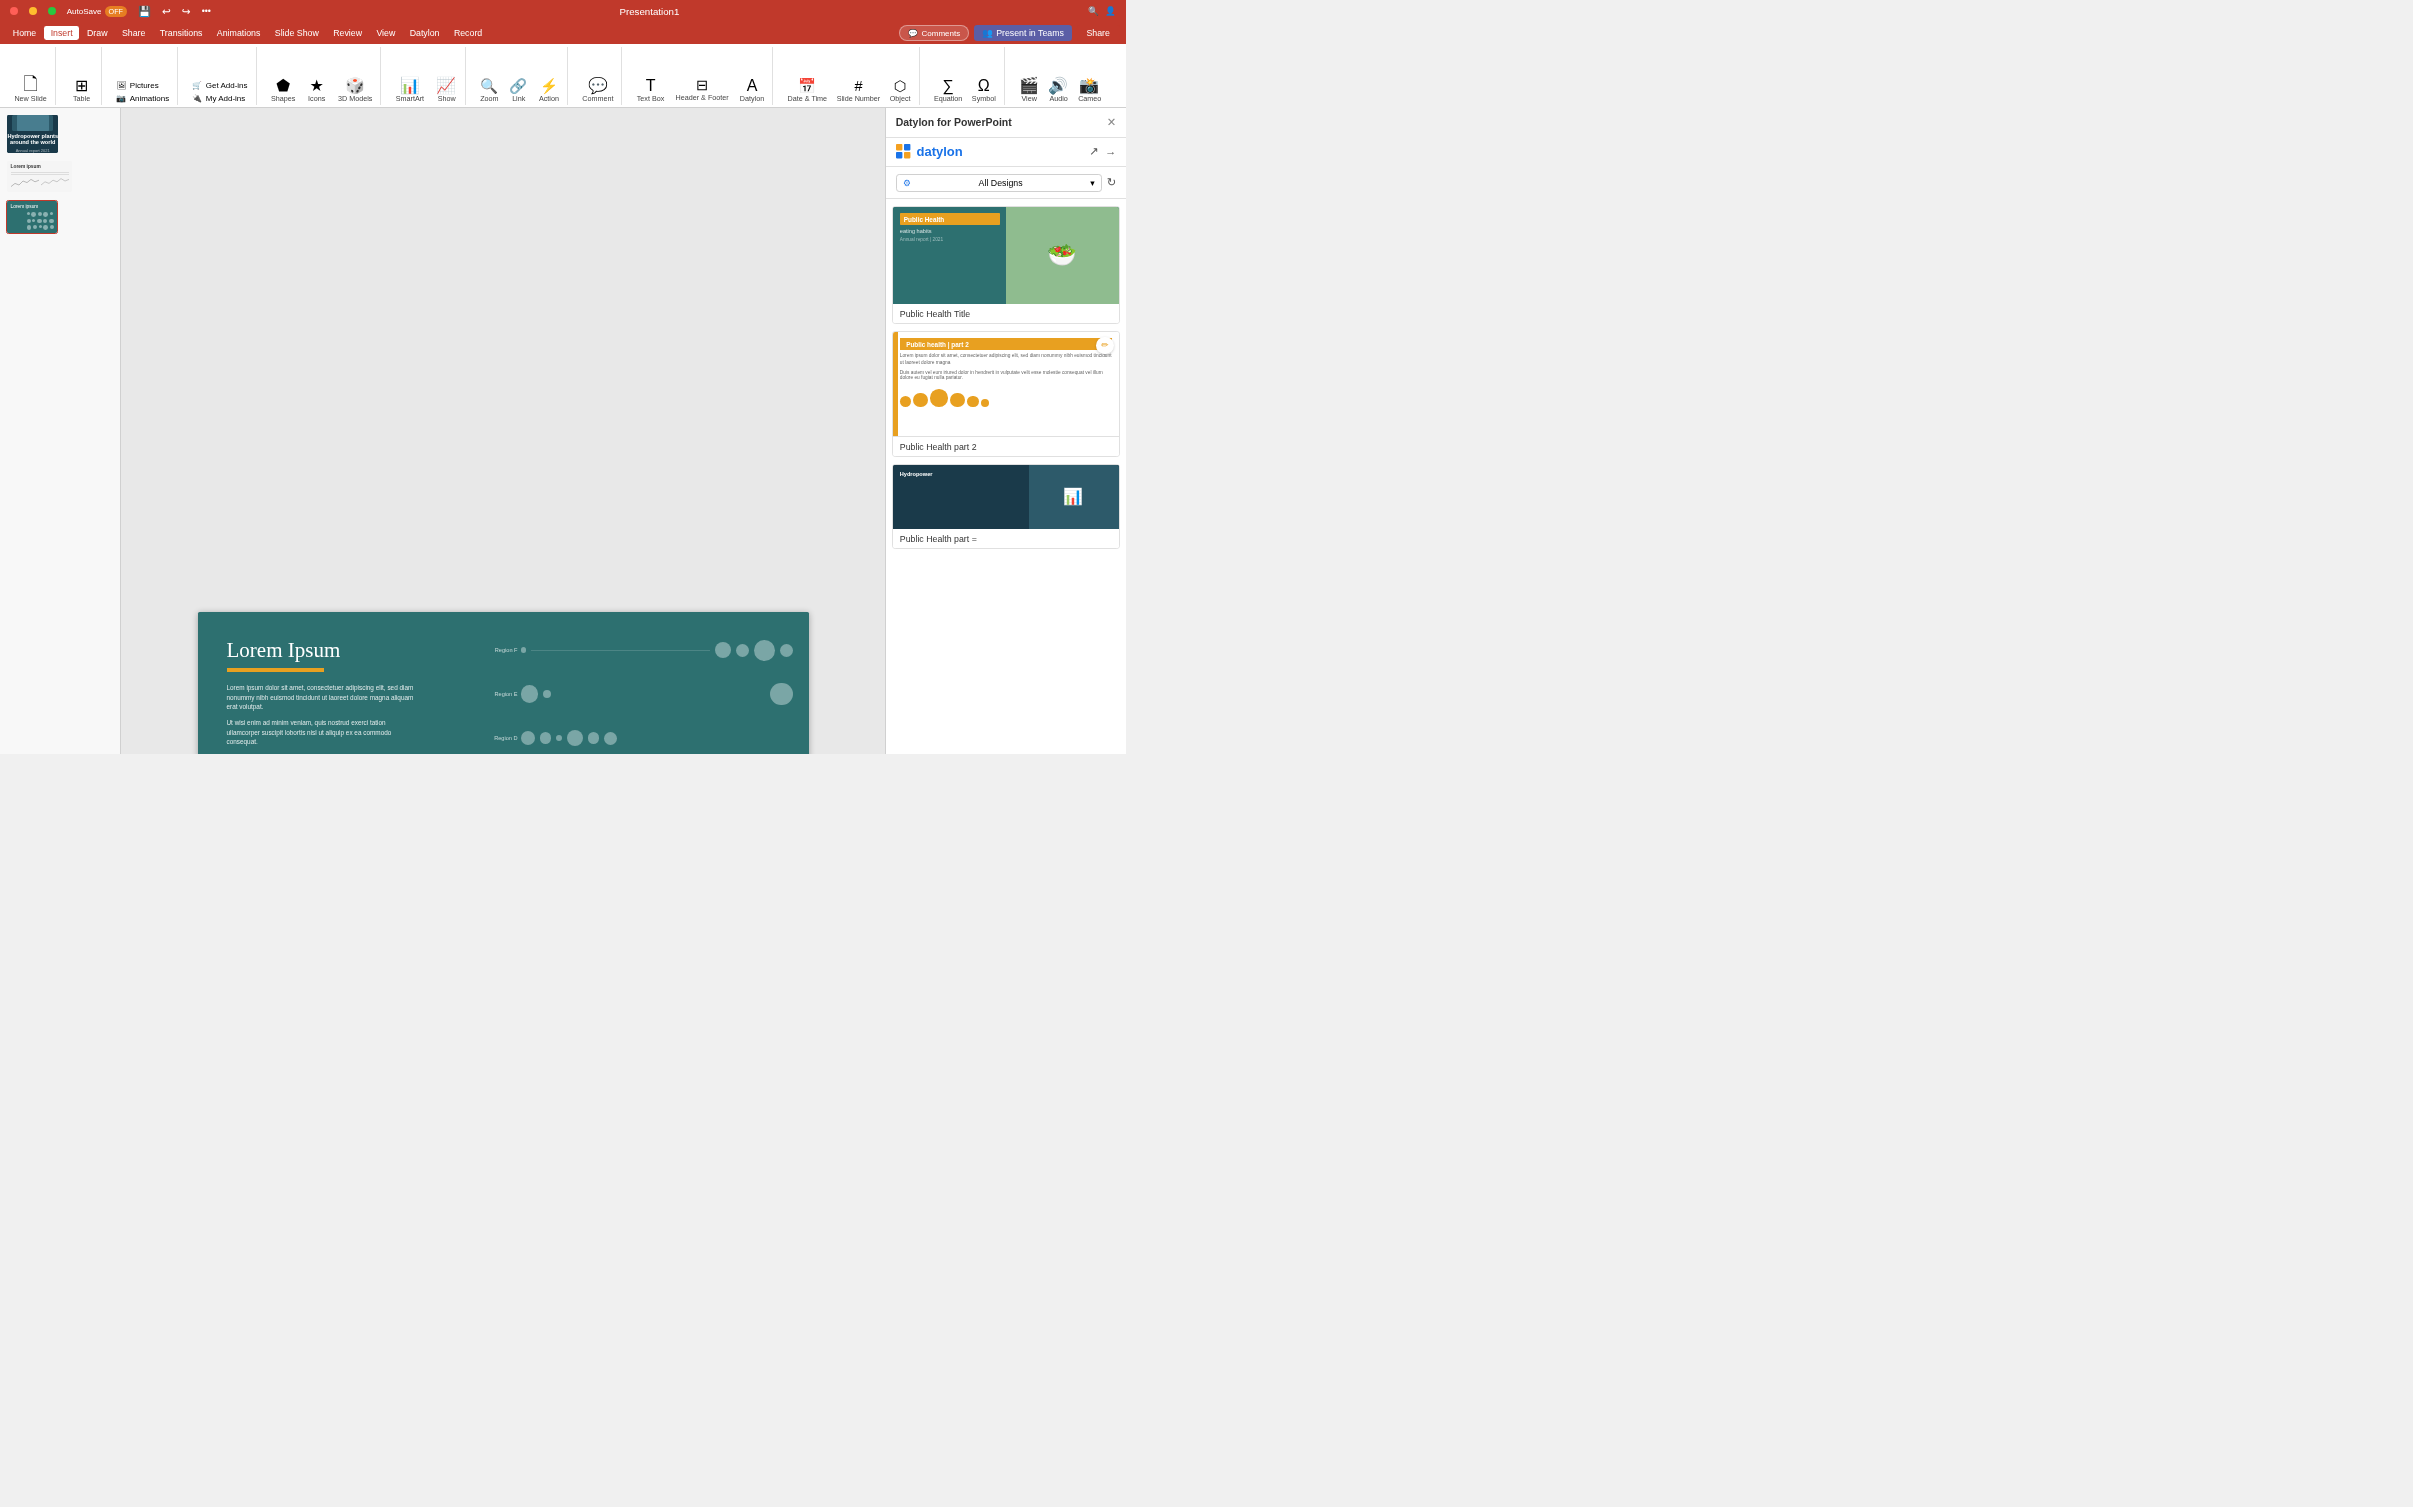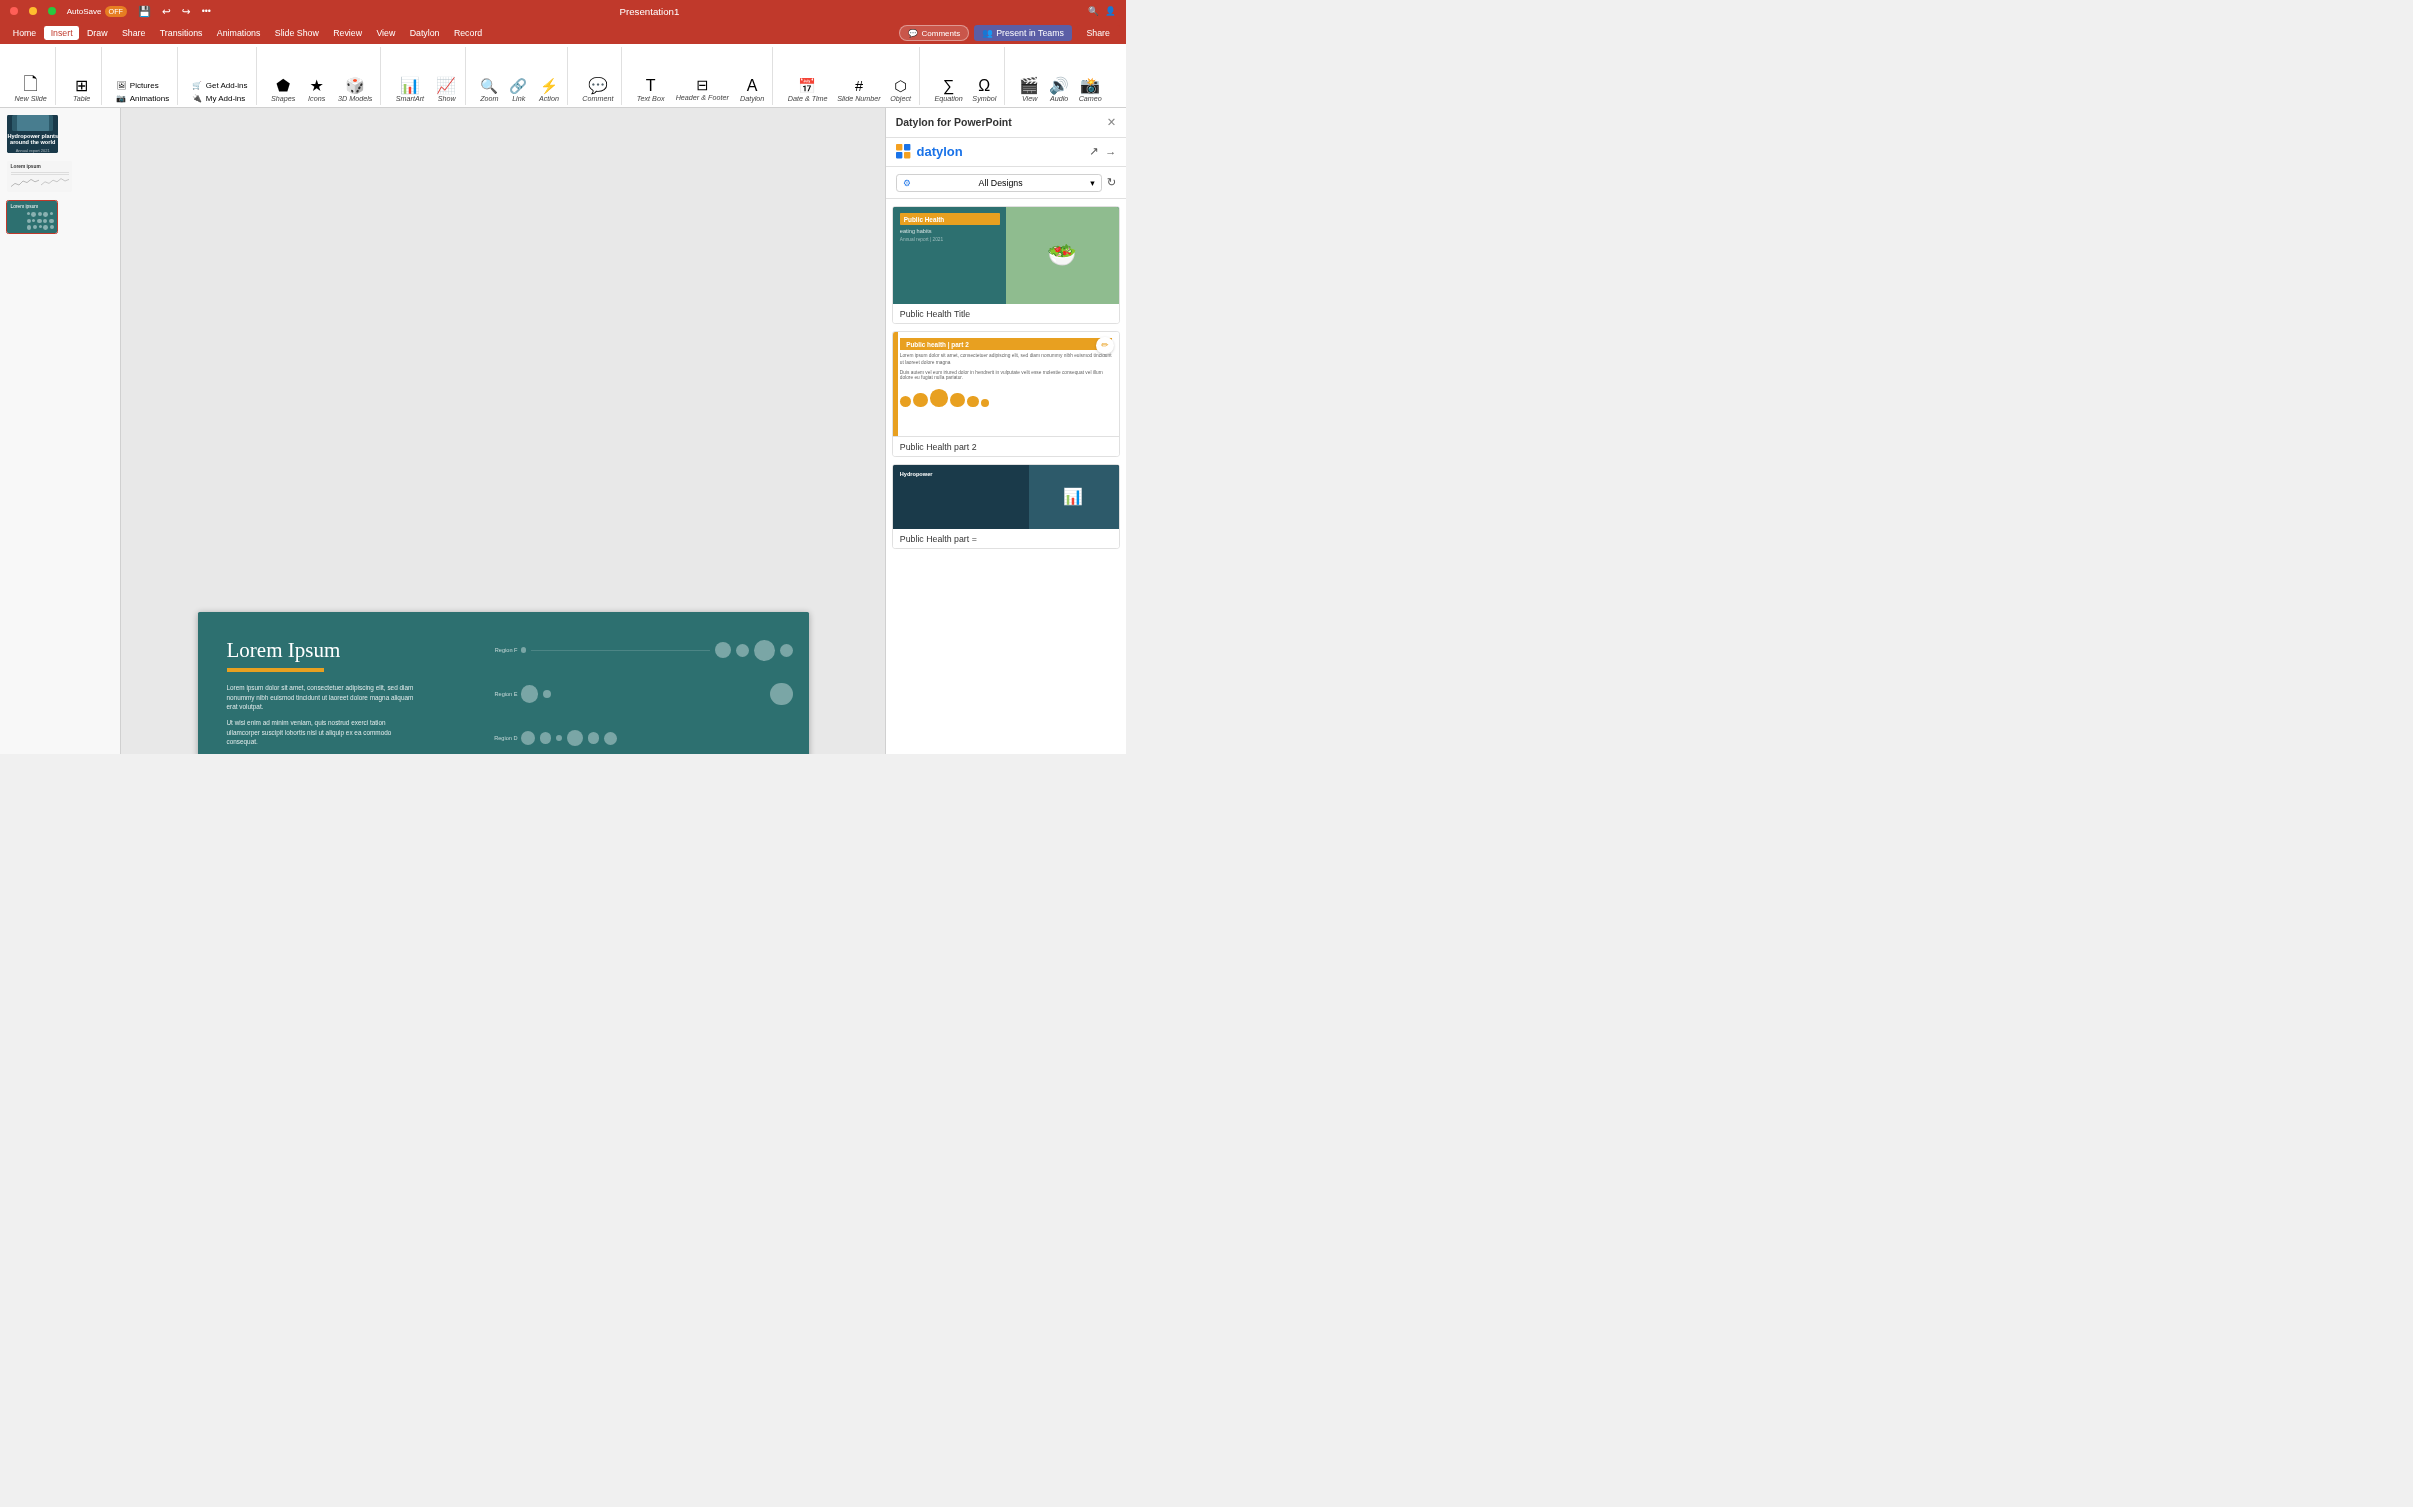--- a/index.html
+++ b/index.html
@@ -68,21 +68,21 @@
       display: flex;
       flex-direction: column;
       align-items: center;
       justify-content: center;
       cursor: pointer;
       padding: 1.6px 3.2px;
       border-radius: 2.4px;
       gap: 0.8px;
     }
     .ribbon-btn .icon { font-size: 17.7px; line-height: 1; }
-    .ribbon-btn .label { font-size: 7.2px; color: #444; text-align: center; white-space: nowrap; font-style: italic; }
+    .ribbon-btn .label { font-size: 7.2px; color: #444; text-align: center; white-space: nowrap; }
     .ribbon-btn-small {
       display: flex;
       align-items: center;
       cursor: pointer;
       padding: 1.6px 3.2px;
       border-radius: 2.4px;
       font-size: 8px;
       gap: 3.2px;
     }
     .ribbon-col { display: flex; flex-direction: column; gap: 1.6px; align-items: flex-start; }

